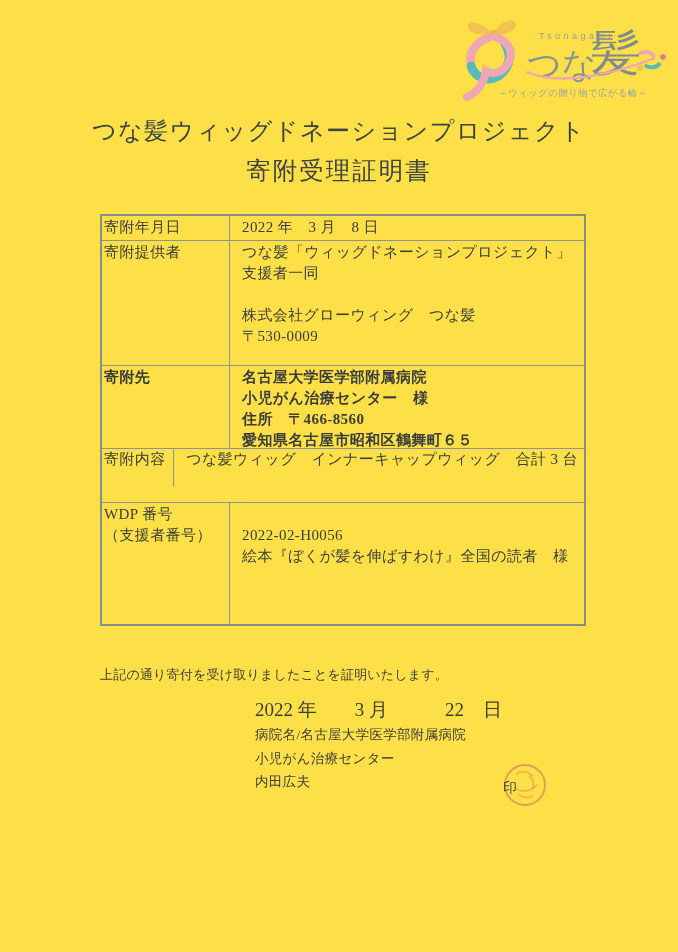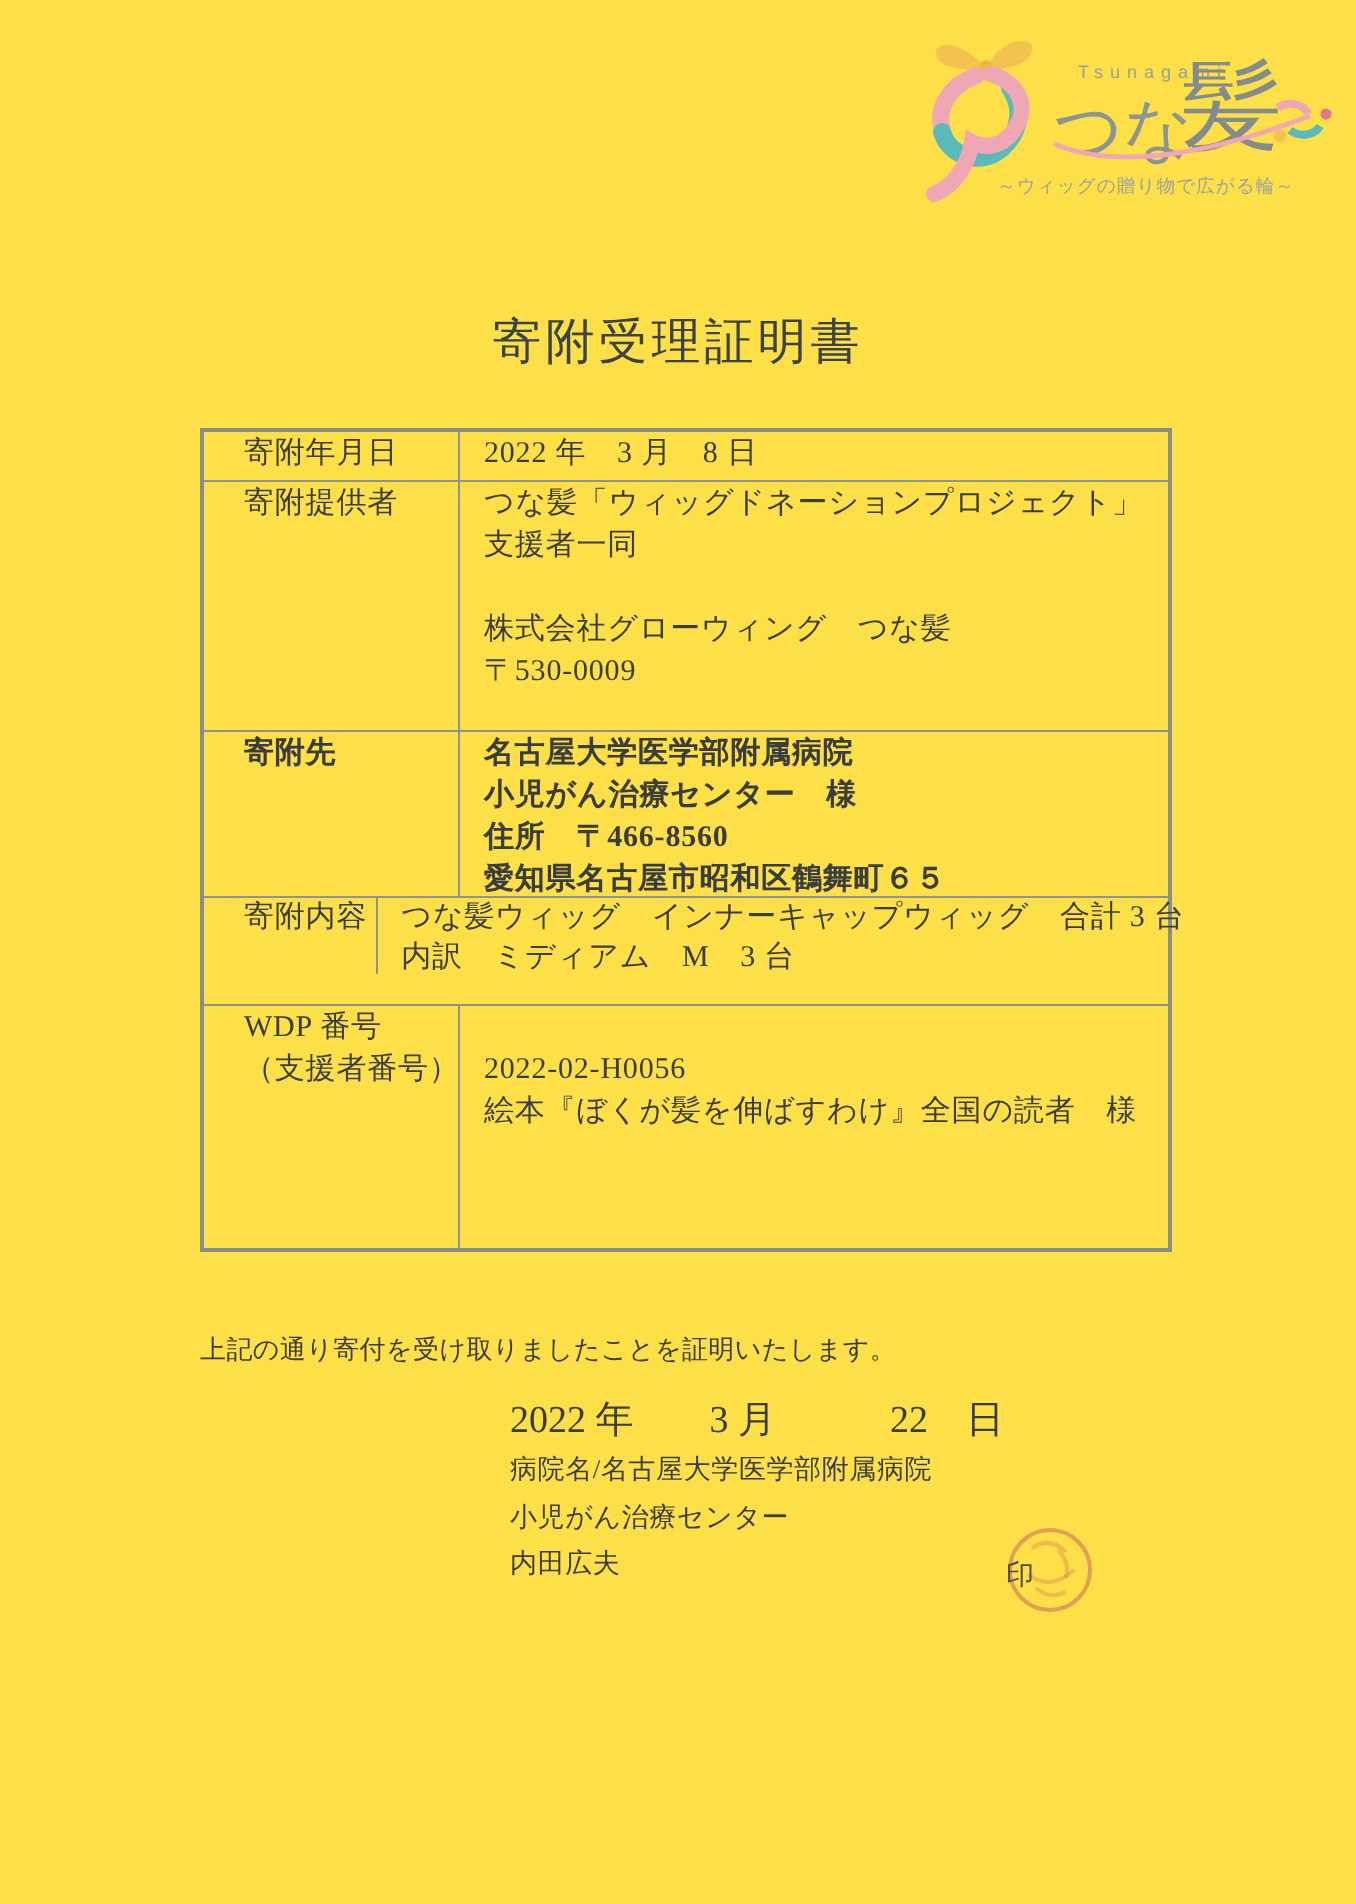--- a/index.html
+++ b/index.html
@@ -25,21 +25,21 @@
   .title1{top:115px;font-size:24px;letter-spacing:1.5px;}
   .title2{top:154px;font-size:24.5px;letter-spacing:2px;}
   
   .dtable{
     position:absolute;left:100px;top:214px;width:486px;
     border:2px solid #868e8b;box-sizing:border-box;
     font-size:15px;letter-spacing:.4px;
   }
   .trow{display:flex;border-top:1px solid #8d9492;box-sizing:border-box;}
   .trow.first{border-top:none;}
-  .tlabel{width:128px;border-right:1px solid #8d9492;box-sizing:border-box;padding:1px 4px 0 20px;}
+  .tlabel{width:128px;border-right:1px solid #8d9492;box-sizing:border-box;padding:1px 4px 0 2px;}
   .tcontent{flex:1;padding:1px 6px 0 12px;box-sizing:border-box;}
   .line{min-height:20.9px;line-height:20.9px;white-space:pre;}
   .r0{height:24px;}
   .r1{height:125px;}
   .r2{height:83px;font-weight:bold;}
   .r3{height:39px;}
   .r3 .line{min-height:19.5px;line-height:19.5px;}
   .r4{height:122px;margin-top:15px;}
   
   .statement{position:absolute;left:100px;top:666px;font-size:13px;letter-spacing:.2px;white-space:pre;}
@@ -83,20 +83,21 @@
       <path d="M190,53 a9,7 0 0 0 15,-2" stroke="#5ab9bb" stroke-width="4"></path>
       <circle cx="185" cy="56" r="3.2" fill="#f3c34f"></circle>
       <circle cx="208" cy="45" r="2.8" fill="#e0798f"></circle>
     </g>
 
     <path d="M72,60 Q115,78 200,46" fill="none" stroke="#efa6b5" stroke-width="2.4"></path>
 
     <text class="tagline" x="118" y="84">～ウィッグの贈り物で広がる輪～</text>
   </svg>
 
+  <h1 class="title1">つな髪ウィッグドネーションプロジェクト</h1>
   <h1 class="title2">寄附受理証明書</h1>
 
   <div class="dtable">
 
     <div class="trow first r0">
       <div class="tlabel">
         <div class="line">寄附年月日</div>
       </div>
       <div class="tcontent">
         <div class="line">2022 年　3 月　8 日</div>
@@ -127,21 +128,20 @@
         <div class="line">愛知県名古屋市昭和区鶴舞町６５</div>
       </div>
     </div>
 
     <div class="trow r3">
       <div class="tlabel">
         <div class="line">寄附内容</div>
       </div>
       <div class="tcontent">
         <div class="line">つな髪ウィッグ　インナーキャップウィッグ　合計 3 台</div>
-        <div class="line">内訳　ミディアム　M　3 台</div>
       </div>
     </div>
 
     <div class="trow r4">
       <div class="tlabel">
         <div class="line">WDP 番号</div>
         <div class="line">（支援者番号）</div>
       </div>
       <div class="tcontent">
         <div class="line"></div>

